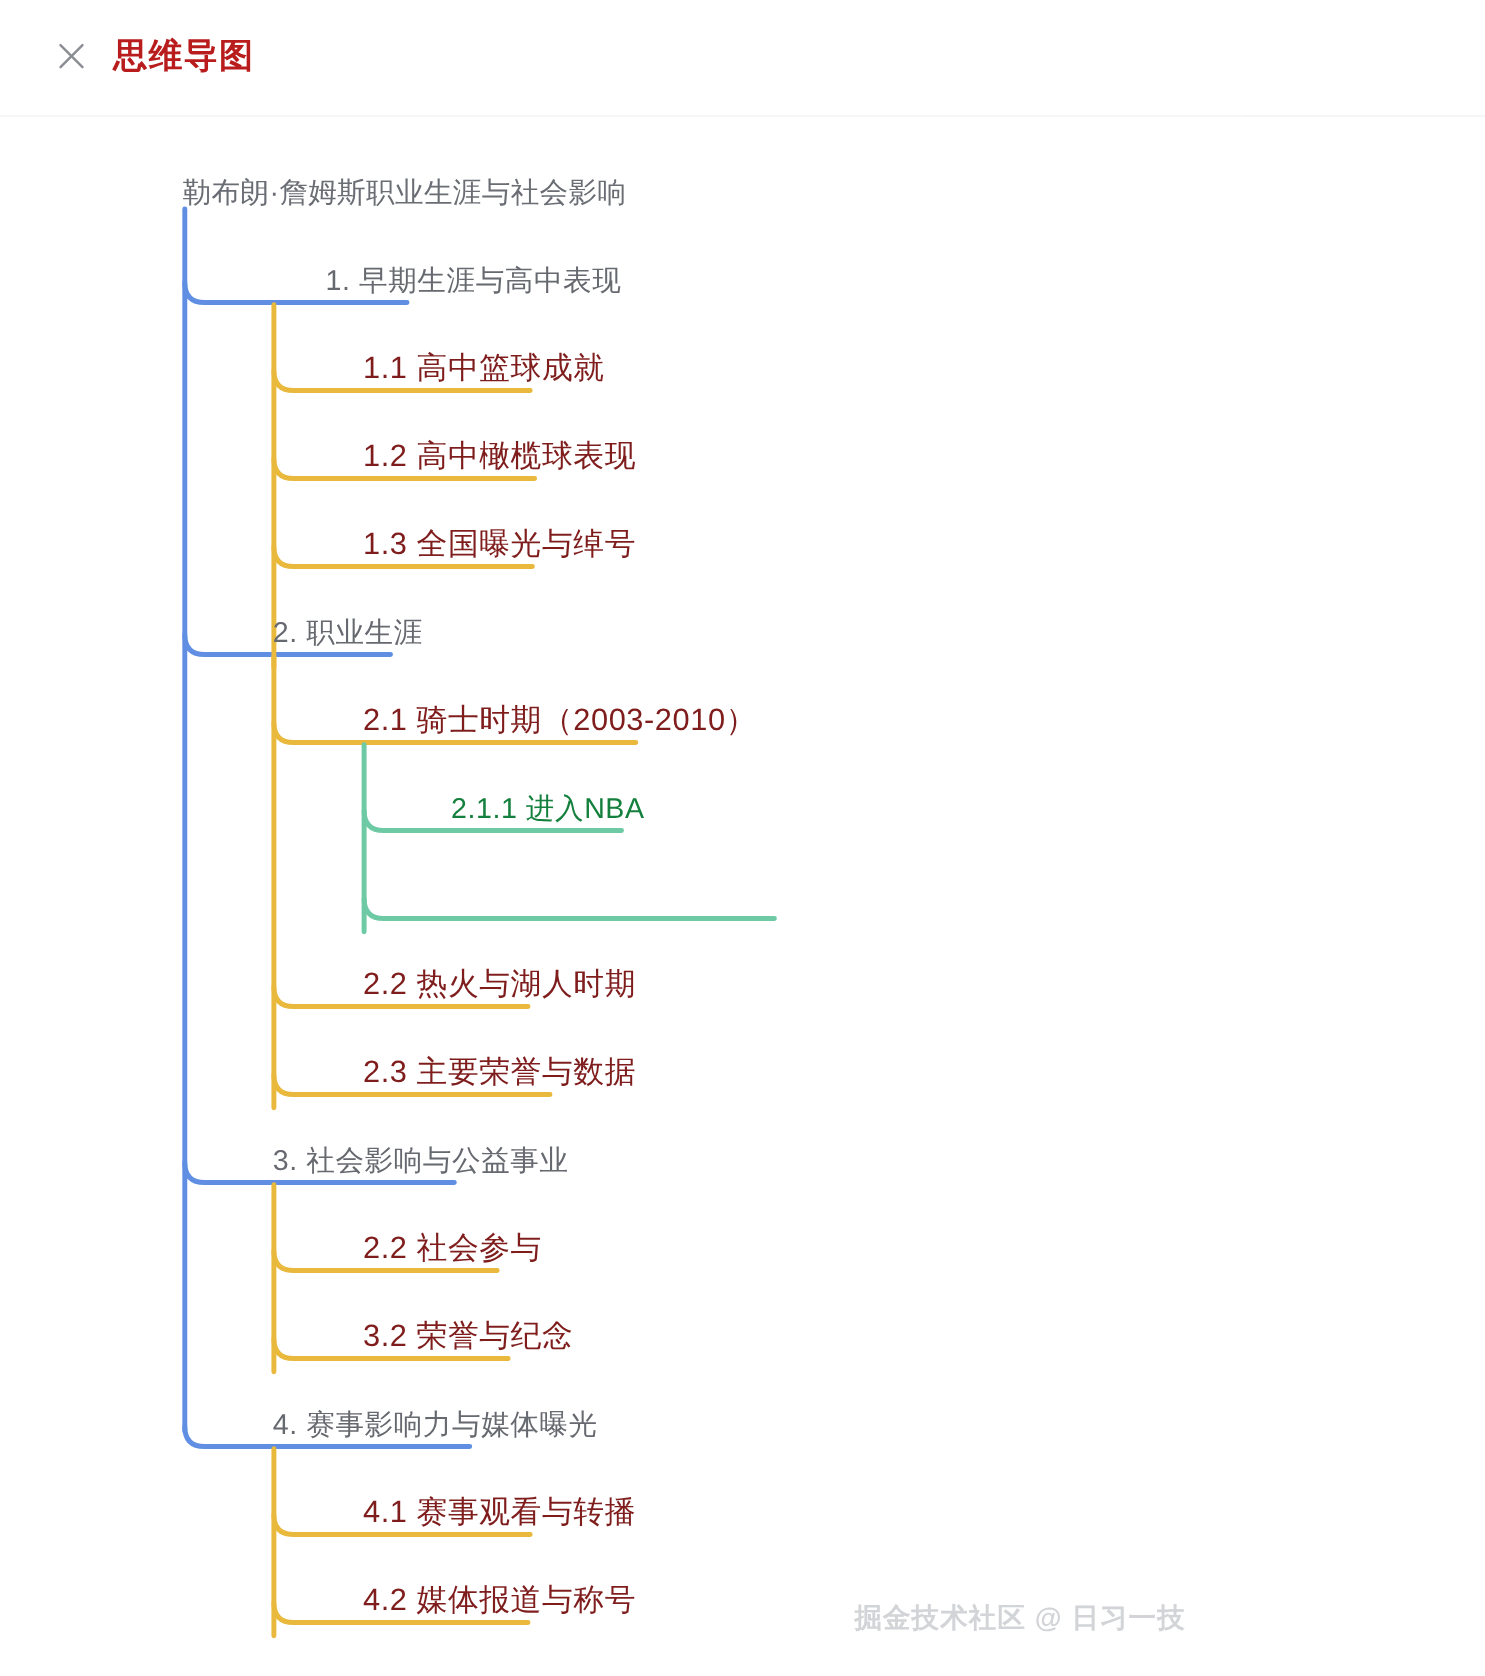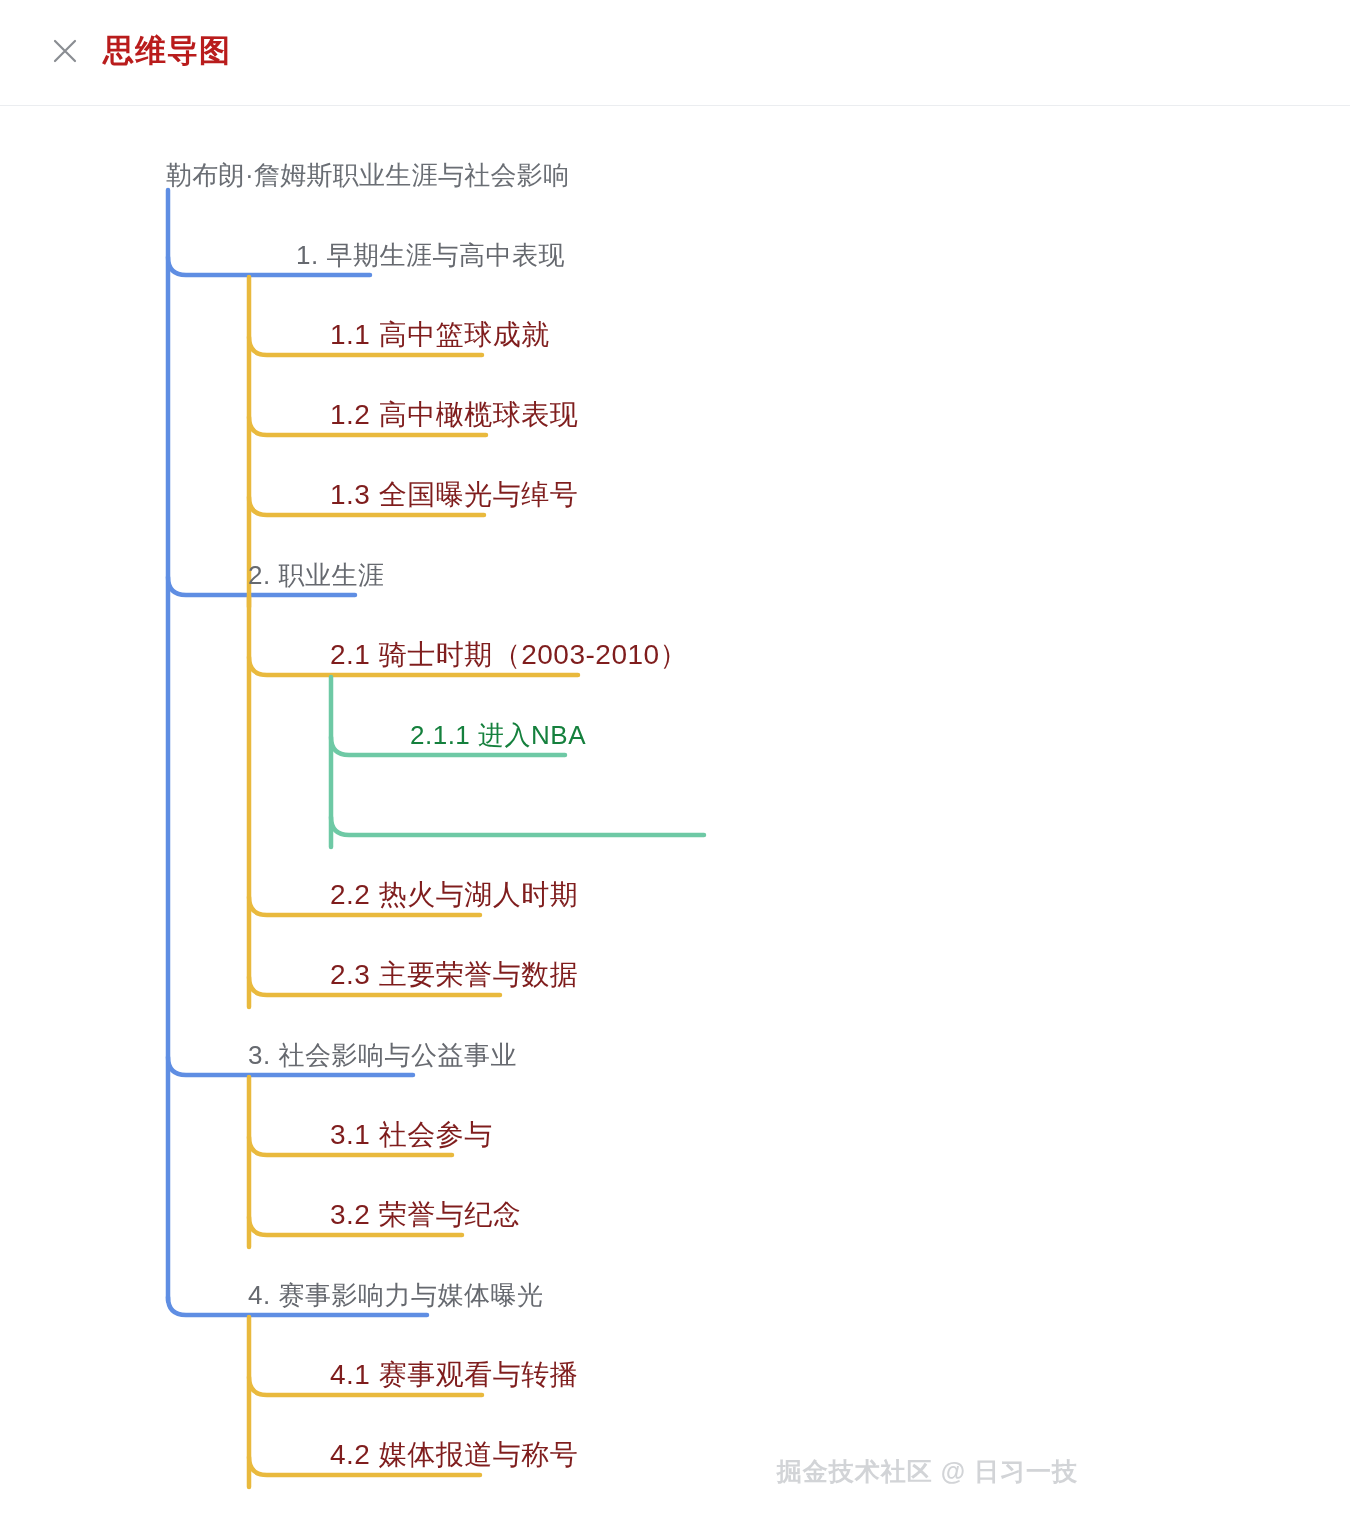--- a/index.html
+++ b/index.html
@@ -196,21 +196,21 @@
 
   <div class="node node-l3" style="left:410px;top:612px;">2.1.1 进入NBA</div>
 
 
   <div class="node node-l2" style="left:330px;top:772px;">2.2 热火与湖人时期</div>
 
   <div class="node node-l2" style="left:330px;top:852px;">2.3 主要荣誉与数据</div>
 
   <div class="node node-l1" style="left:248px;top:932px;">3. 社会影响与公益事业</div>
 
-  <div class="node node-l2" style="left:330px;top:1012px;">3.1 社会参与</div>
+  <div class="node node-l2" style="left:330px;top:1012px;">2.2 社会参与</div>
 
   <div class="node node-l2" style="left:330px;top:1092px;">3.2 荣誉与纪念</div>
 
   <div class="node node-l1" style="left:248px;top:1172px;">4. 赛事影响力与媒体曝光</div>
 
   <div class="node node-l2" style="left:330px;top:1252px;">4.1 赛事观看与转播</div>
 
   <div class="node node-l2" style="left:330px;top:1332px;">4.2 媒体报道与称号</div>
 
   <div class="watermark">掘金技术社区 @ 日习一技</div>

